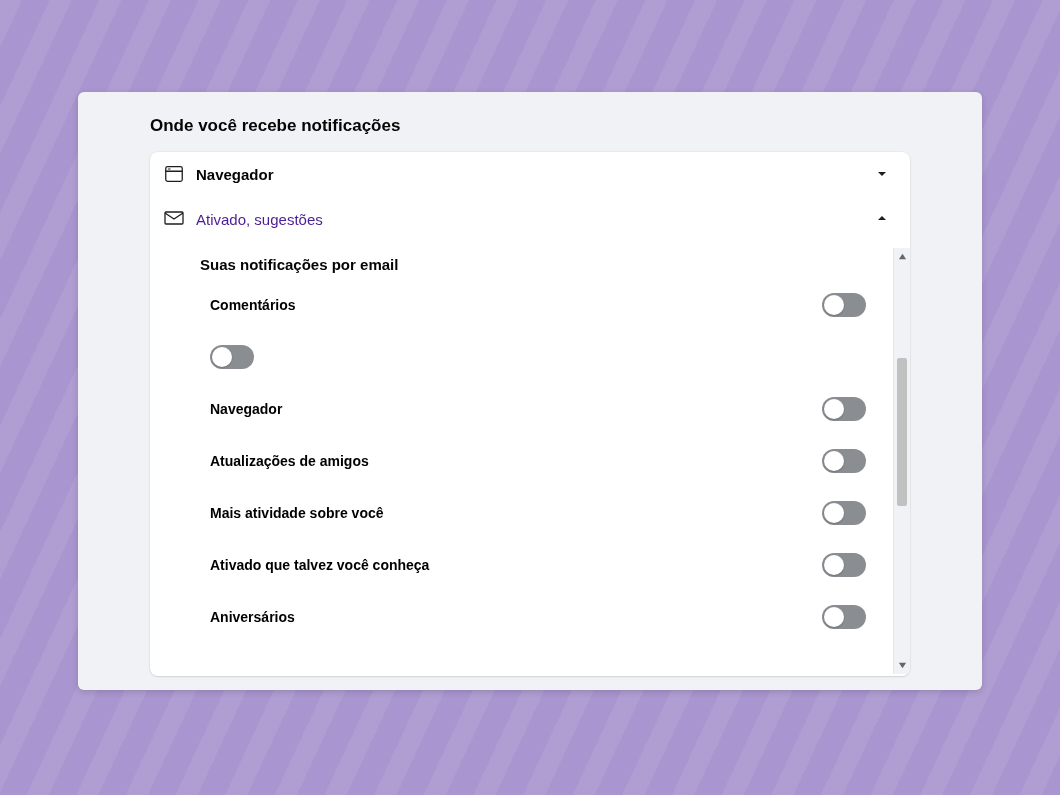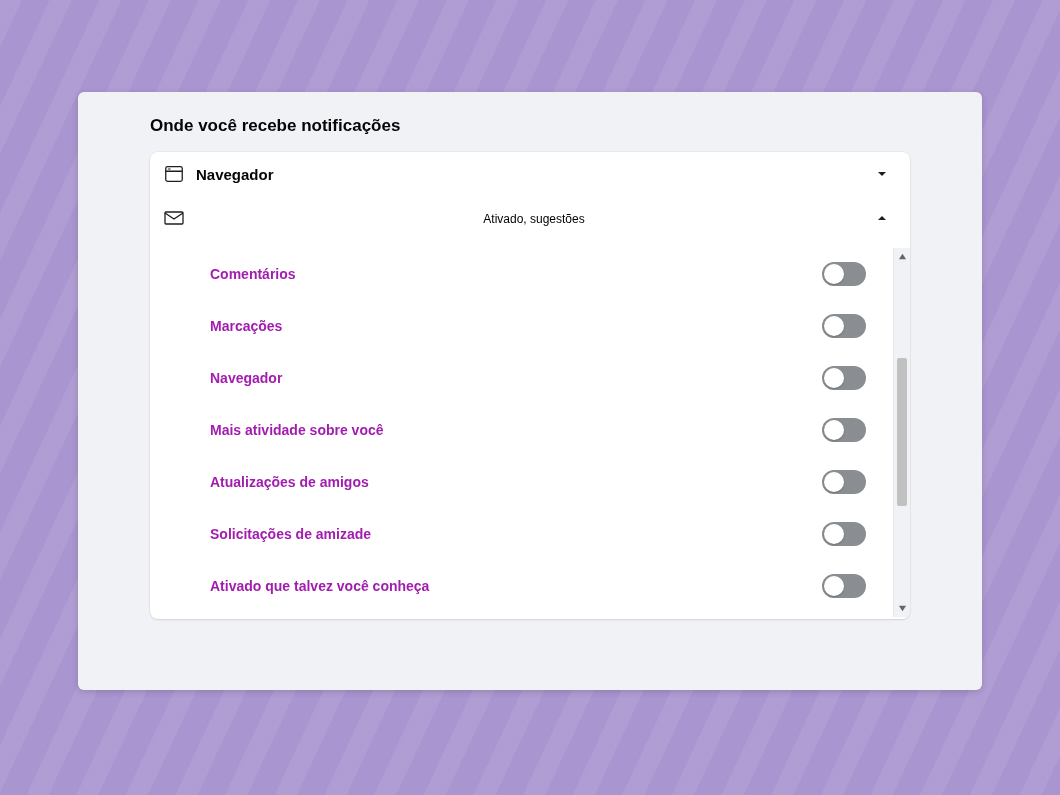--- a/index.html
+++ b/index.html
@@ -32,21 +32,21 @@
       font-size:17px;
       font-weight:700;
       color:#050505;
       padding:0 6px 10px 72px;
     }
     .inner-card {
       position:relative;
       margin:6px 72px 0 72px;
       background:#ffffff;
       border-radius:8px;
-      height:467px;
+      height:524px;
       box-shadow:0 0 0 1px rgba(0,0,0,0.03), 0 1px 2px rgba(0,0,0,0.1);
       overflow:hidden;
     }
     .section-row {
       display:flex;
       align-items:center;
       padding:10px 18px 10px 12px;
       cursor:pointer;
     }
     .section-row .icon-wrap {
@@ -56,21 +56,21 @@
       flex:0 0 24px;
     }
     .section-row .txt {
       flex:1 1 auto;
       padding-left:10px;
     }
     .section-row .sec-title {
       font-size:15px; font-weight:600; color:#050505;
     }
     .section-row .sec-sub {
-      font-size:12px; color:#000000; margin-top:2px;text-align:center;
+      font-size:15px; color:#4c1d95; margin-top:2px;
     }
     .chev {
       width:20px; height:20px; color:#1c1e21;
       flex:0 0 20px;
       display:flex; align-items:center; justify-content:center;
     }
 
     .scroll-area {
       position:absolute;
       top:96px; bottom:0; left:0; right:0;
@@ -80,21 +80,21 @@
     .sub-title {
       font-size:15px; font-weight:600; color:#050505;
       padding:8px 0 6px 12px;
     }
     .toggle-row {
       display:flex; align-items:center;
       padding:14px 0 14px 22px;
     }
     .toggle-row .label {
       flex:1 1 auto;
-      font-size:14px; font-weight:600; color:#a21caf;
+      font-size:14px; font-weight:600; color:#000000;
     }
     .toggle {
       position:relative;
       width:44px; height:24px;
       background:#8a8d91;
       border-radius:12px;
       flex:0 0 44px;
     }
     .toggle::after {
       content:"";
@@ -168,47 +168,47 @@
         <div class="sec-sub">Ativado, sugestões</div>
       </div>
       <span class="chev">
         <svg width="16" height="16" viewBox="0 0 16 16" fill="currentColor">
             <path d="M4 10l4-4 4 4z"></path>
           </svg>
       </span>
     </div>
 
     <div class="scroll-area">
+      <div class="sub-title">Suas notificações por email</div>
 
       <div class="toggle-row">
         <span class="label">Comentários</span>
         <span class="toggle"></span>
       </div>
       <div class="toggle-row">
-        <span class="label">Marcações</span>
         <span class="toggle"></span>
       </div>
       <div class="toggle-row">
         <span class="label">Navegador</span>
         <span class="toggle"></span>
       </div>
       <div class="toggle-row">
+        <span class="label">Atualizações de amigos</span>
+        <span class="toggle"></span>
+      </div>
+      <div class="toggle-row">
         <span class="label">Mais atividade sobre você</span>
         <span class="toggle"></span>
       </div>
       <div class="toggle-row">
-        <span class="label">Atualizações de amigos</span>
-        <span class="toggle"></span>
-      </div>
-      <div class="toggle-row">
-        <span class="label">Solicitações de amizade</span>
-        <span class="toggle"></span>
-      </div>
-      <div class="toggle-row">
         <span class="label">Ativado que talvez você conheça</span>
+        <span class="toggle"></span>
+      </div>
+      <div class="toggle-row">
+        <span class="label">Aniversários</span>
         <span class="toggle"></span>
       </div>
     </div>
 
     <div class="scroll-track">
       <div class="scroll-btn top">
         <svg width="9" height="9" viewBox="0 0 10 10" fill="currentColor">
             <path d="M5 2l4 6H1z"></path>
           </svg>
       </div>

